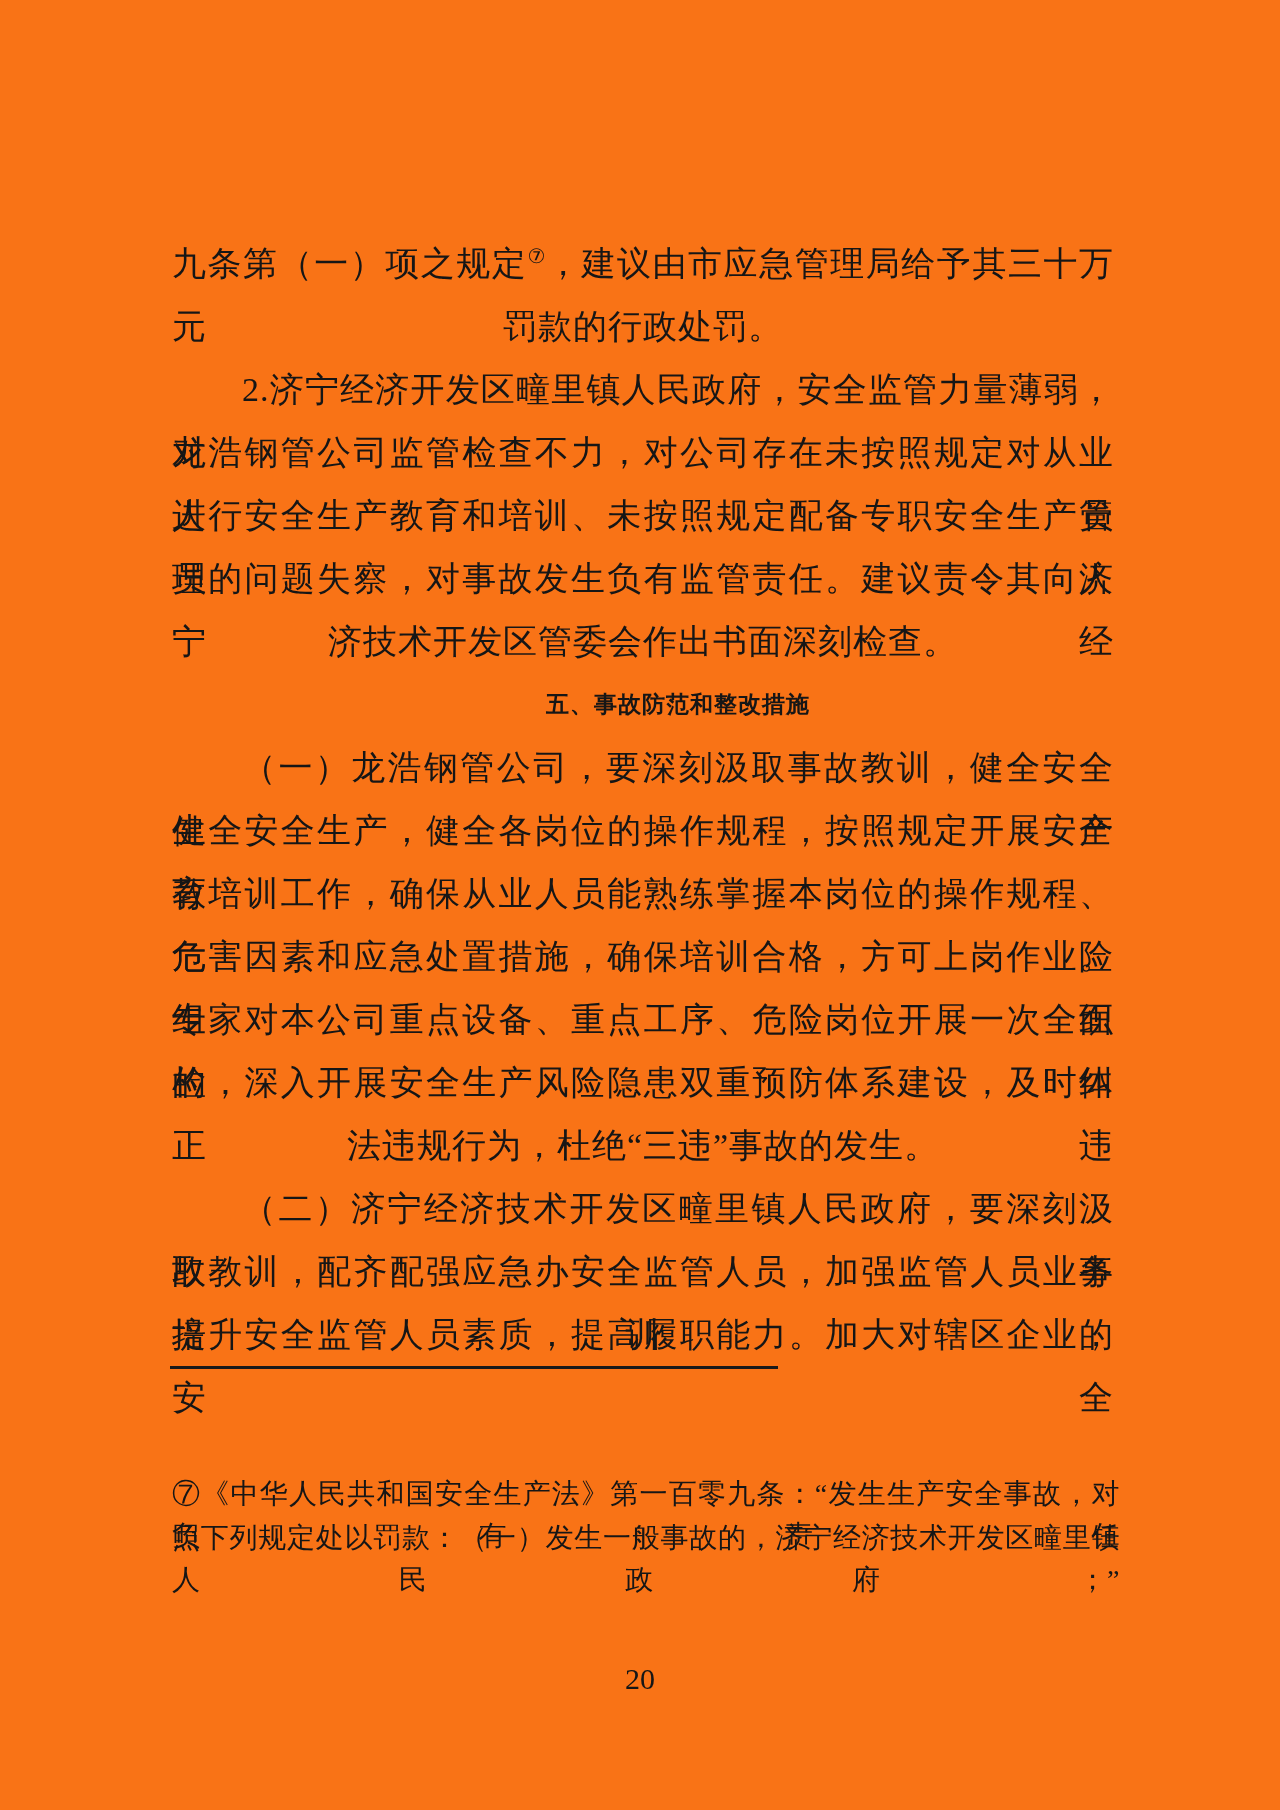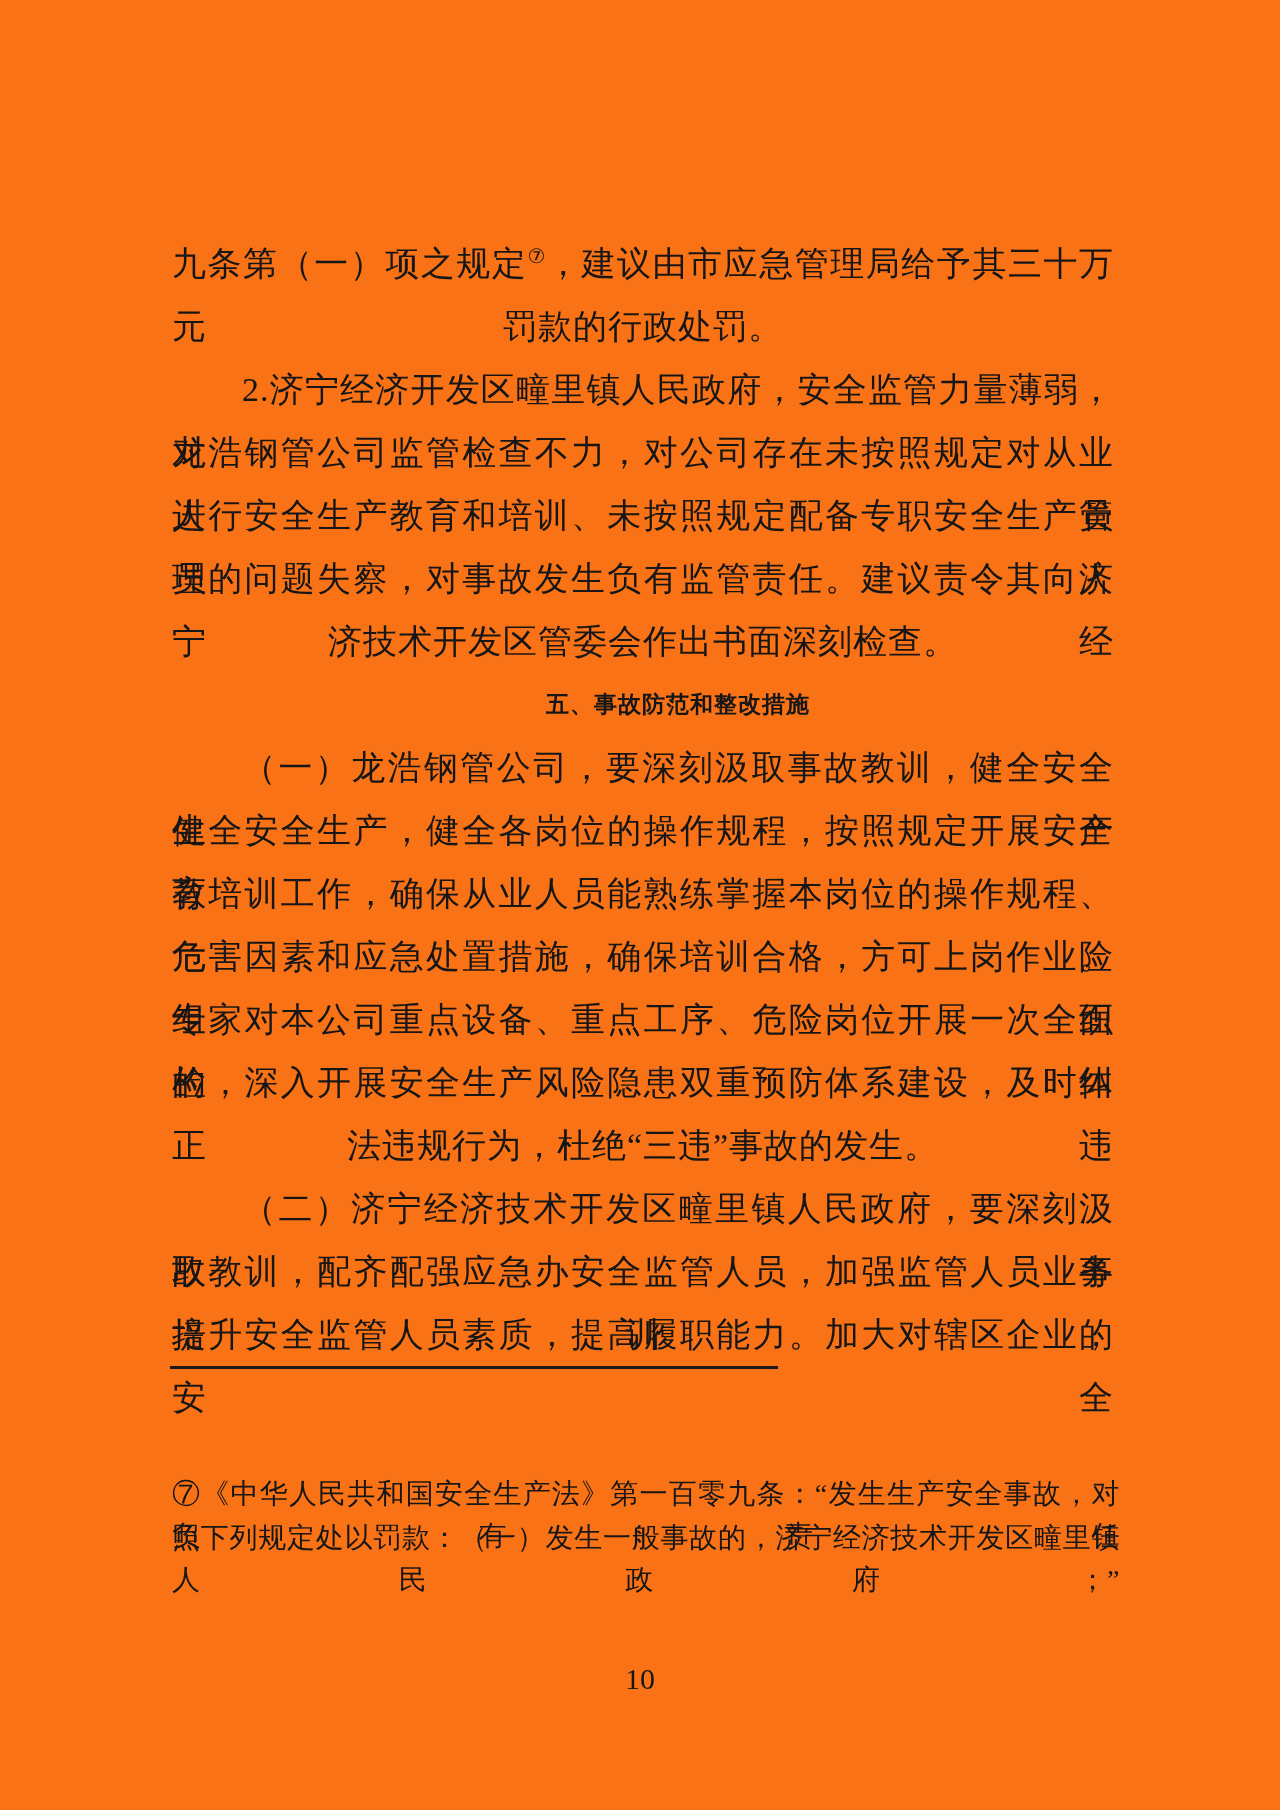--- a/index.html
+++ b/index.html
@@ -105,14 +105,14 @@
       <div class="line"><span>法违规行为，杜绝“三违”事故的发生。</span></div>
       <div class="line indent just"><span>（二）济宁经济技术开发区疃里镇人民政府，要深刻汲取事</span></div>
       <div class="line just"><span>故教训，配齐配强应急办安全监管人员，加强监管人员业务培训，</span></div>
       <div class="line just"><span>提升安全监管人员素质，提高履职能力。加大对辖区企业的安全</span></div>
     </div>
   <div class="footnote-divider"></div>
   <div class="footnote">
       <div class="fline just">⑦《中华人民共和国安全生产法》第一百零九条：“发生生产安全事故，对负有责任</div>
       <div class="fline just">照下列规定处以罚款：（一）发生一般事故的，济宁经济技术开发区疃里镇人民政府；”</div>
     </div>
-  <div class="page-number">10</div>
+  <div class="page-number">20</div>
 </div>
 
 </body></html>

